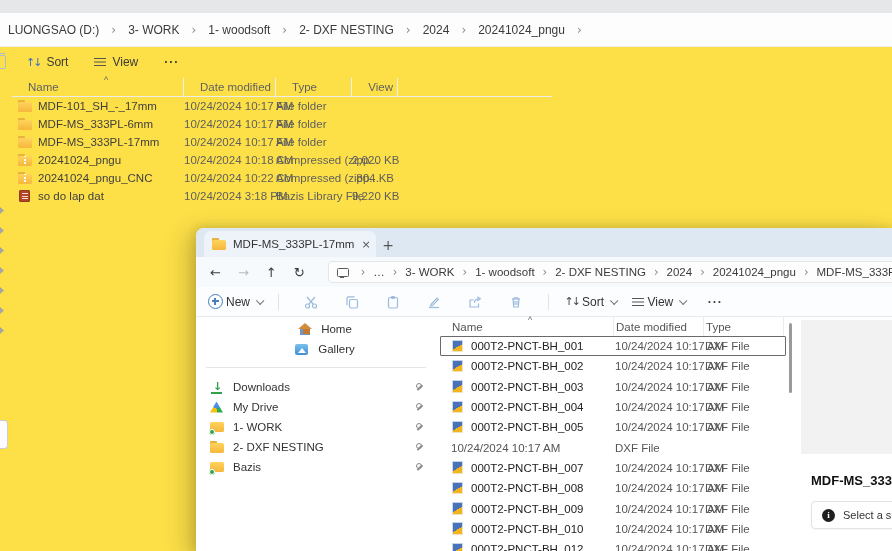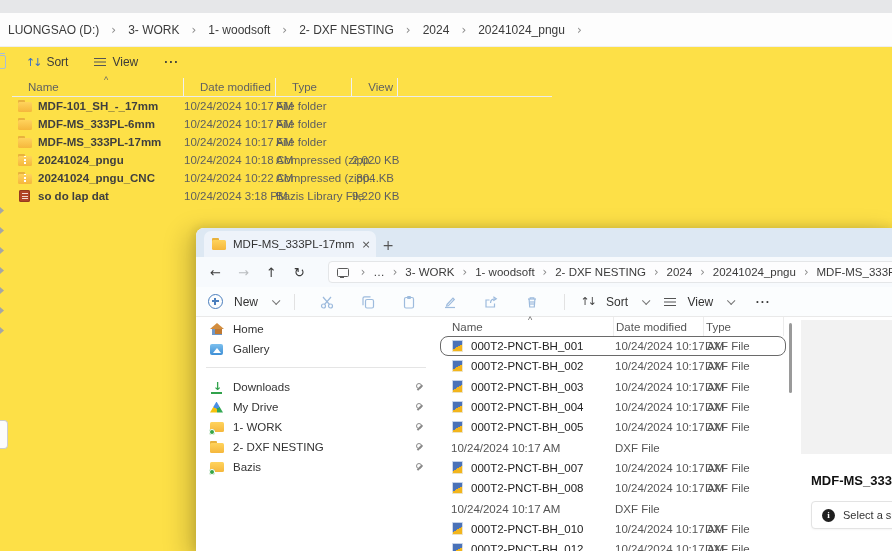--- a/index.html
+++ b/index.html
@@ -27,21 +27,21 @@
   .moredots{font-weight:bold;letter-spacing:1px;color:#3b3b3b;}
 
   .bg-table{position:absolute;left:12px;top:78px;width:540px;font-size:11.5px;color:#3f3f3f;}
   .bg-hrow{display:grid;grid-template-columns:172px 92px 76px 46px 140px;height:18px;align-items:center;
     color:#616161;border-bottom:1px solid #ececec;position:relative;}
   .bg-hrow .hc{padding-left:16px;height:100%;display:flex;align-items:center;border-right:1px solid #f0f0f0;}
   .bg-hrow .hc.size{justify-content:flex-end;padding-right:4px;padding-left:0;}
   .bg-hrow .hc.fill{border-right:none;}
   .bg-sortcaret{position:absolute;left:92px;top:-3px;font-size:9px;color:#666;}
   .bg-row{display:grid;grid-template-columns:172px 92px 76px 46px;height:18px;align-items:center;white-space:nowrap;}
-  .bg-row .nm{display:flex;align-items:center;gap:6px;padding-left:6px;overflow:hidden;font-weight:bold;}
+  .bg-row .nm{display:flex;align-items:center;gap:6px;padding-left:6px;overflow:hidden;}
   .bg-row .dt,.bg-row .tp{color:#5f5f5f;}
   .bg-row .sz{color:#5f5f5f;text-align:right;padding-right:4px;}
 
   
   .edge-pin{position:absolute;left:0;width:4px;height:7px;background:#a5a5a5;
     clip-path:polygon(0 0,100% 50%,0 100%);}
   .edge-scrollbar{position:absolute;left:0;top:420px;width:7px;height:27px;background:#fcfcfc;
     border:1px solid #cdcdcd;border-left:none;border-radius:0 4px 4px 0;}
 
   
@@ -60,40 +60,40 @@
     display:flex;align-items:center;padding:0 8px;font-size:11.5px;color:#3b3b3b;white-space:nowrap;overflow:hidden;}
   .mon{position:relative;width:10px;height:7px;border:1.2px solid #5a5a5a;border-radius:1.5px;margin-right:4px;flex:0 0 auto;}
   .mon::after{content:"";position:absolute;left:2px;top:8px;width:4px;height:1.5px;background:#5a5a5a;}
   .addrbar .crumb::before{content:"\203A";color:#8a8a8a;margin:0 8px;font-family:"DejaVu Sans",sans-serif;}
   .cmdbar{height:29px;background:#fbfdfe;border-bottom:1px solid #e9e9e9;display:flex;align-items:center;
     padding-left:12px;gap:9px;font-size:12px;color:#333;flex:0 0 auto;}
   .caret{display:inline-block;width:4.5px;height:4.5px;border-right:1.1px solid #777;border-bottom:1.1px solid #777;
     transform:rotate(45deg) translateY(-2px);margin-left:3px;}
   .vsep{width:1px;height:16px;background:#e2e2e2;margin:0 7px;}
   .cicon{width:14px;height:14px;flex:0 0 auto;margin:0 9px;}
-  .btnrow{display:flex;align-items:center;gap:11px;}
+  .btnrow{display:flex;align-items:center;gap:3px;}
   .sort-arrows2{font-family:"DejaVu Sans",sans-serif;font-size:11px;letter-spacing:-2px;color:#454545;}
 
   .fgbody{flex:1;display:flex;min-height:0;}
   .sidebar{width:244px;padding-top:2px;font-size:11.5px;color:#333;flex:0 0 auto;}
-  .sbitem{height:20px;display:flex;align-items:center;gap:9px;padding-left:14px;}
+  .sbitem{height:20px;display:flex;align-items:center;gap:9px;padding-left:14px;justify-content:center;}
   .sbitem .lbl{white-space:nowrap;}
   .sbdivider{height:1px;background:#e5e5e5;margin:8px 14px 9px 10px;}
   .pin{position:relative;margin-left:auto;margin-right:16px;width:9px;height:9px;flex:0 0 auto;}
   .pin::before{content:"";position:absolute;left:4px;top:1px;width:1.5px;height:7px;background:#8a8a8a;transform:rotate(45deg);}
   .pin::after{content:"";position:absolute;left:1px;top:0;width:4px;height:4px;border:1.2px solid #8a8a8a;border-radius:50%;}
 
   .filelist{width:346px;flex:0 0 auto;font-size:11.5px;display:flex;flex-direction:column;}
   .fl-header{position:relative;height:19px;display:grid;grid-template-columns:164px 90px 80px;align-items:center;
     padding-left:10px;color:#555;flex:0 0 auto;}
   .fl-header .hc{height:100%;display:flex;align-items:center;border-right:1px solid #ececec;padding-left:2px;}
   .fl-sortcaret{position:absolute;left:88px;top:-2px;font-size:9px;color:#666;}
   .fl-row{height:18.3px;display:grid;grid-template-columns:164px 90px 80px;align-items:center;padding-left:10px;
     white-space:nowrap;border:1px solid transparent;}
-  .fl-row.selected{border:1px solid #6a6a6a;border-radius:8px;}
+  .fl-row.selected{border:1px solid #6a6a6a;border-radius:1px;}
   .fl-row .nm{display:flex;align-items:center;gap:6px;color:#222;overflow:hidden;}
   .fl-row .dt,.fl-row .tp{color:#555;}
   .scrollgutter{width:10px;position:relative;flex:0 0 auto;}
   .scrollthumb{position:absolute;left:3px;top:6px;width:3px;height:70px;background:#9a9a9a;border-radius:2px;}
   .details{flex:1;min-width:0;padding-left:5px;}
   .preview{margin-top:3px;width:140px;height:134px;background:#f2f2f2;}
   .dtitle{margin:19px 0 0 10px;font-weight:bold;font-size:13px;color:#111;white-space:nowrap;}
   .dinfobox{margin:13px 0 0 10px;width:160px;height:26px;border:1px solid #e3e3e3;border-radius:4px;background:#fff;
     display:flex;align-items:center;gap:8px;padding:0 10px;font-size:11px;color:#333;white-space:nowrap;
     box-shadow:0 1px 2px rgba(0,0,0,.04);}
@@ -460,20 +460,24 @@
             <div class="fl-row">
               <span class="nm">
                 <span class="fi icon-dxf-file"></span>
                 <span>000T2-PNCT-BH_008</span>
               </span>
               <span class="dt">10/24/2024 10:17 AM</span>
               <span class="tp">DXF File</span>
             </div>
 
             <div class="fl-row">
+              <span class="nm">
+                <span class="fi icon-dxf-file"></span>
+                <span>000T2-PNCT-BH_009</span>
+              </span>
               <span class="dt">10/24/2024 10:17 AM</span>
               <span class="tp">DXF File</span>
             </div>
 
             <div class="fl-row">
               <span class="nm">
                 <span class="fi icon-dxf-file"></span>
                 <span>000T2-PNCT-BH_010</span>
               </span>
               <span class="dt">10/24/2024 10:17 AM</span>

